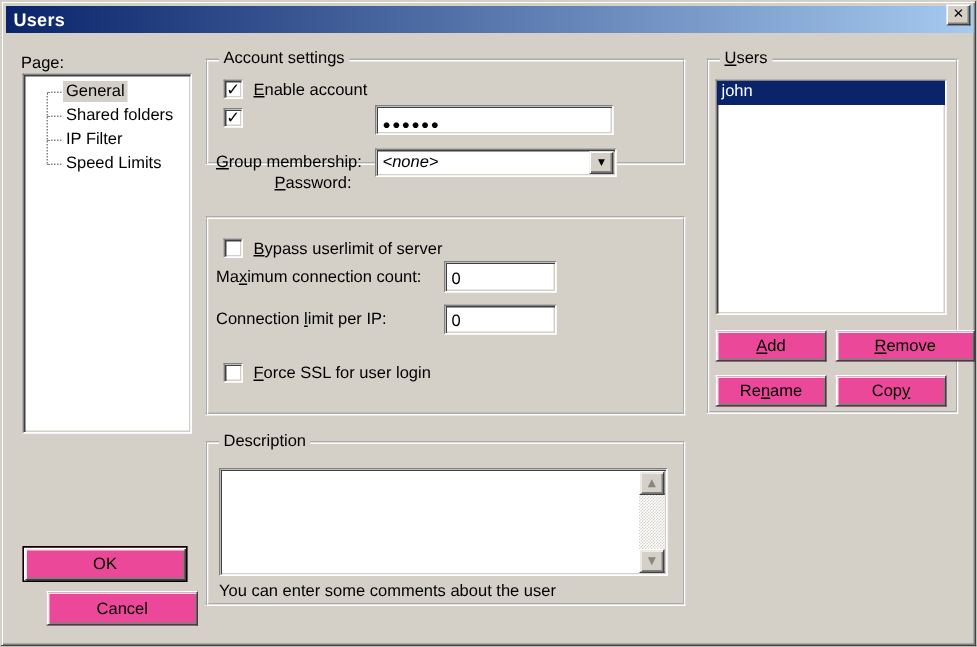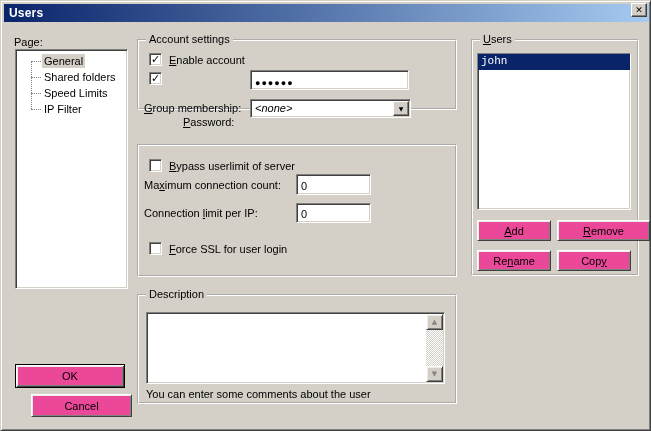--- a/index.html
+++ b/index.html
@@ -119,21 +119,21 @@
   .tree-row { position:relative; height:16px; display:flex; align-items:center;text-align:right; }
   .tree-row .stub {
     position:absolute; left:15px; top:8px; width:10px; height:0;
     border-top:1px dotted #808080;
   }
   .tree-row .tlabel { margin-left:26px; padding:1px 2px; white-space:nowrap; }
   .tree-row.selected .tlabel { background:#d4d0c8; }
 
   
   .listbox { overflow:hidden; }
-  .list-item { height:16px; line-height:15px; padding-left:3px; white-space:nowrap;font-family:Liberation Mono, monospace; }
+  .list-item { height:16px; line-height:15px; padding-left:3px; white-space:nowrap; }
   .list-item.selected { background:#0a246a; color:#fff; }
 
   
   .textarea { position:absolute; background:#fff; }
   .scrollbar {
     position:absolute; right:1px; top:1px; bottom:1px; width:17px;
     background-color:#fff;
     background-image:
       linear-gradient(45deg,#d4d0c8 25%,transparent 25%,transparent 75%,#d4d0c8 75%),
       linear-gradient(45deg,#d4d0c8 25%,transparent 25%,transparent 75%,#d4d0c8 75%);
@@ -170,25 +170,25 @@
     <div class="tree-row selected">
       <span class="stub"></span>
       <span class="tlabel">General</span>
     </div>
     <div class="tree-row">
       <span class="stub"></span>
       <span class="tlabel">Shared folders</span>
     </div>
     <div class="tree-row">
       <span class="stub"></span>
+      <span class="tlabel">IP Filter</span>
+    </div>
+    <div class="tree-row">
+      <span class="stub"></span>
       <span class="tlabel">Speed Limits</span>
-    </div>
-    <div class="tree-row">
-      <span class="stub"></span>
-      <span class="tlabel">IP Filter</span>
     </div>
   </div>
 
   <button class="btn default" style="left:14px; top:363px; width:110px; height:24px;">
     <span>OK</span>
   </button>
   <button class="btn" style="left:30px; top:393px; width:101px; height:23px;">
     <span>Cancel</span>
   </button>
 

